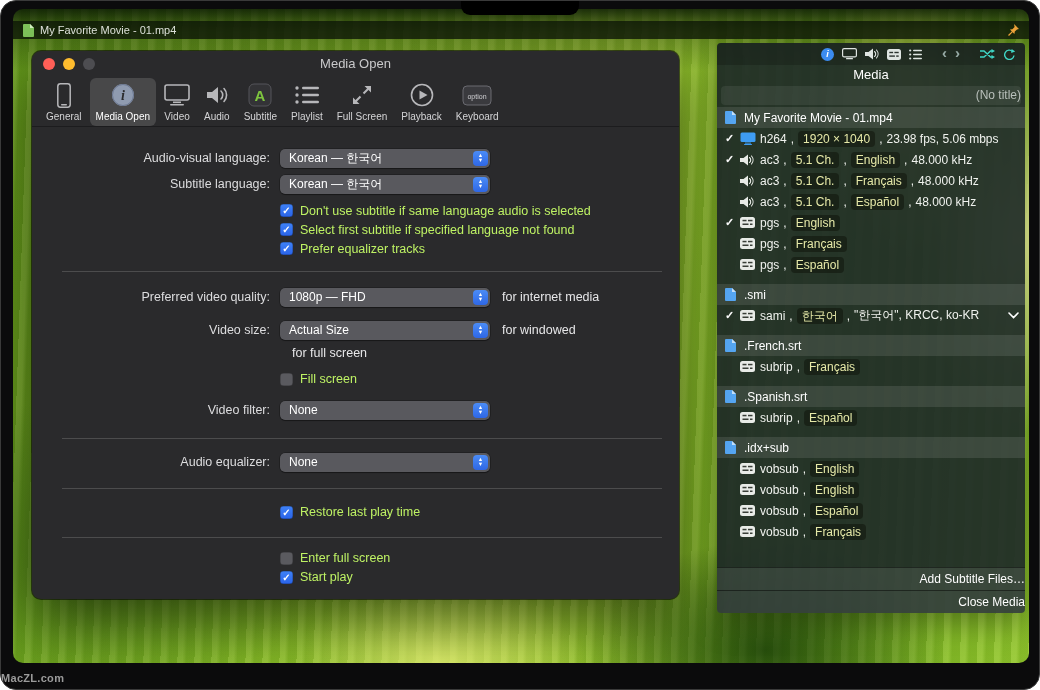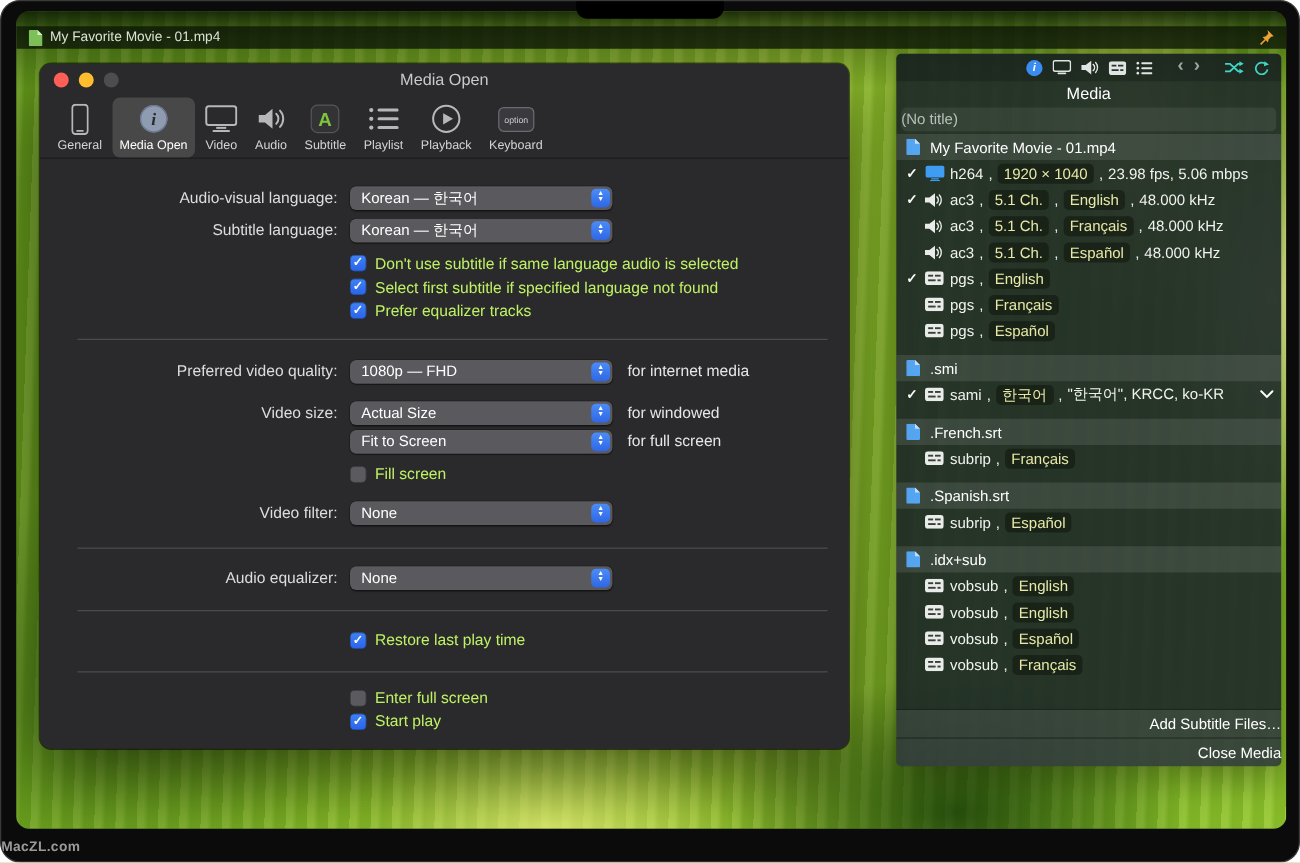--- a/index.html
+++ b/index.html
@@ -58,21 +58,21 @@
   .sep{position:absolute;left:30px;width:600px;height:1px;background:rgba(255,255,255,0.16);}
 
   
   .panel{position:absolute;left:704px;top:34px;width:308px;height:570px;background:rgba(31,43,40,0.93);z-index:5;border-radius:4px;display:flex;flex-direction:column;box-shadow:0 10px 30px rgba(0,0,0,.35);color:#f0f2ee;}
   .ptoolbar{height:22px;flex:none;display:flex;align-items:center;justify-content:flex-end;gap:8px;padding:0 9px;background:rgba(0,0,0,0.18);border-radius:4px 4px 0 0;}
   .pt-icon{display:inline-flex;align-items:center;justify-content:center;}
   .pt-chev{font-size:15px;line-height:14px;color:#97aba6;font-weight:bold;margin-top:-2px;}
   .pt-sep{width:4px;}
   .info-dot{width:13px;height:13px;border-radius:50%;background:#3b8cf0;color:#fff;font-size:9px;font-weight:bold;font-style:italic;line-height:13px;text-align:center;display:inline-block;}
   .pheader{height:20px;flex:none;text-align:center;font-size:13px;line-height:20px;color:#fff;}
-  .pnotitle{height:19px;flex:none;margin:1px 4px 2px;background:rgba(255,255,255,0.07);border-radius:4px;text-align:left;font-size:12px;line-height:19px;color:#b9c0bb;}
+  .pnotitle{height:19px;flex:none;margin:1px 4px 2px;background:rgba(255,255,255,0.07);border-radius:4px;text-align:right;font-size:12px;line-height:19px;color:#b9c0bb;}
   .prows{flex:1;display:flex;flex-direction:column;overflow:hidden;}
   .prow{height:21px;flex:none;display:flex;align-items:center;font-size:12px;padding:0 6px 0 8px;box-sizing:border-box;white-space:nowrap;}
   .prow.file{background:rgba(255,255,255,0.10);}
   .prow.file .ftext{margin-left:6px;color:#fff;}
   .prow-gap{height:9px;flex:none;}
   .chk{width:15px;flex:none;color:#fff;font-size:11px;font-weight:bold;}
   .ticon{width:20px;flex:none;display:inline-flex;align-items:center;}
   .prow.file .ticon{width:13px;}
   .seg{margin-right:4px;color:#f0f2ee;}
   .seg.badge{background:rgba(10,14,4,0.45);color:#e6e9a8;padding:0 5px;border-radius:4px;line-height:16px;text-align:center;}
@@ -169,20 +169,29 @@
                   <circle cx="2" cy="17" r="1.7"></circle>
                   <rect x="7" y="15.8" width="17" height="2.4" rx="1.2"></rect>
                 </g>
               </svg>
             </div>
             <div class="tb-label">Playlist</div>
           </div>
           <div class="tb-item">
             <div class="tb-icon">
               <svg width="24" height="24" viewBox="0 0 24 24">
+                <path d="M13.5 10.5L20 4M4 20l6.5-6.5" stroke="#b7b7ba" stroke-width="2"></path>
+                <path d="M21 3v6.5L14.5 3zM3 21v-6.5L9.5 21z" fill="#b7b7ba"></path>
+              </svg>
+            </div>
+            <div class="tb-label">Full Screen</div>
+          </div>
+          <div class="tb-item">
+            <div class="tb-icon">
+              <svg width="24" height="24" viewBox="0 0 24 24">
                 <circle cx="12" cy="12" r="10.5" stroke="#b7b7ba" stroke-width="1.6" fill="none"></circle>
                 <path d="M9.5 7.5l8 4.5-8 4.5z" fill="#b7b7ba"></path>
               </svg>
             </div>
             <div class="tb-label">Playback</div>
           </div>
           <div class="tb-item">
             <div class="tb-icon">
               <svg width="30" height="21" viewBox="0 0 30 21">
                 <rect x="1" y="1" width="28" height="19" rx="4" fill="#3a3a3e" stroke="#6a6a70"></rect>
@@ -252,27 +261,20 @@
             <span class="pval">Actual Size</span>
             <span class="stepper">
                 <span>▲</span>
                 <span>▼</span>
               </span>
           </div>
           <span class="note">for windowed</span>
         </div>
 
         <div class="frow" style="top:292px">
-          <div class="popup">
-            <span class="pval">Fit to Screen</span>
-            <span class="stepper">
-                <span>▲</span>
-                <span>▼</span>
-              </span>
-          </div>
           <span class="note">for full screen</span>
         </div>
 
         <div class="frow" style="top:319px;height:18px">
           <span class="cb"></span>
           <span class="clabel">Fill screen</span>
         </div>
 
         <div class="frow" style="top:349px">
           <span class="flabel">Video filter:</span>

